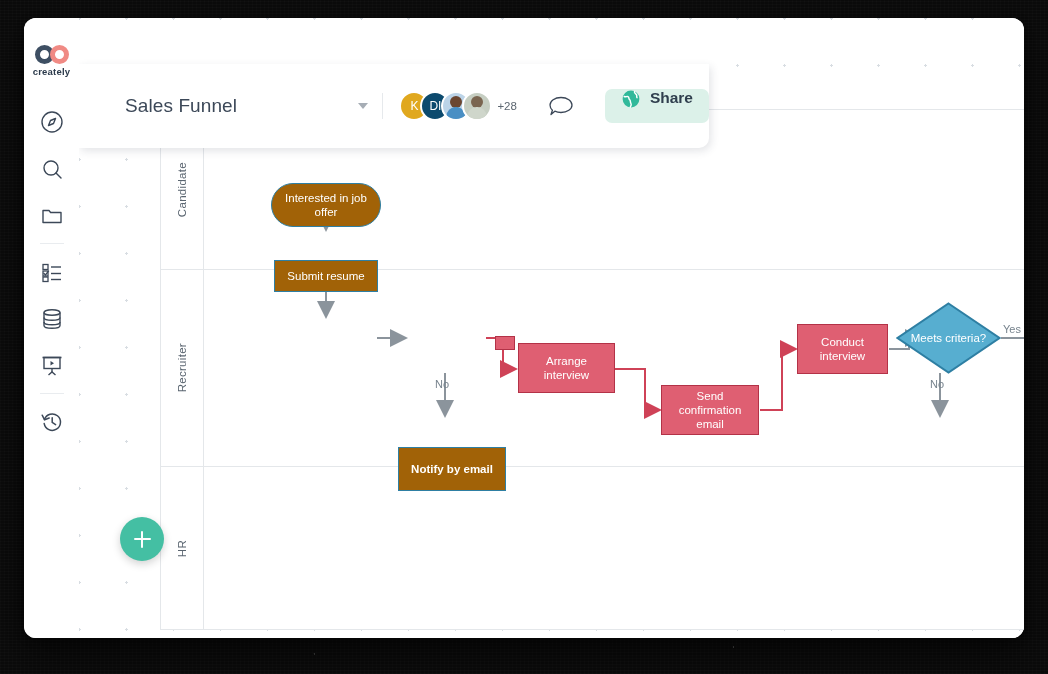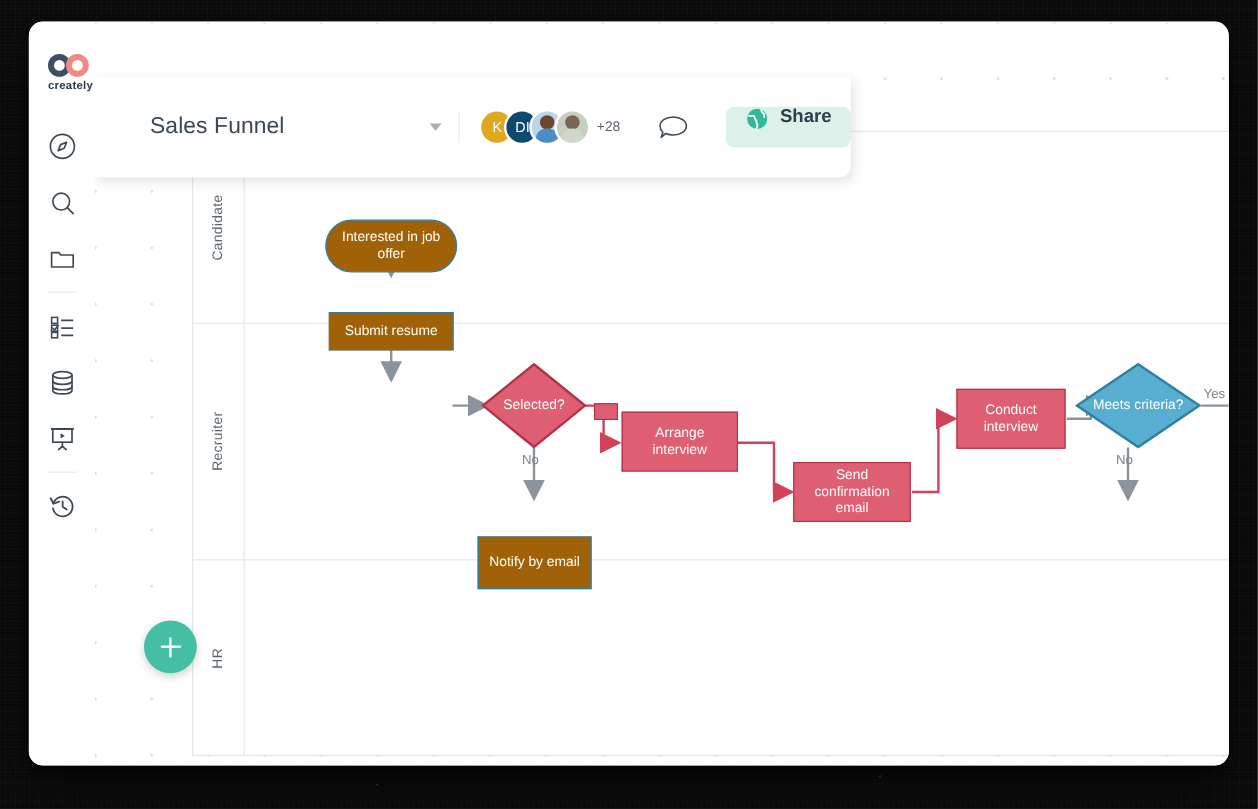--- a/index.html
+++ b/index.html
@@ -34,21 +34,21 @@
   
   .app{
     position:absolute;left:24px;top:18px;width:1000px;height:620px;
     background:#ffffff;border-radius:12px;overflow:hidden;
     box-shadow:0 18px 40px rgba(0,0,0,.55), 0 2px 8px rgba(0,0,0,.4);
   }
 
   
   .rail{position:absolute;left:0;top:0;width:55px;height:620px;background:#fff;z-index:6;}
   .logo{position:absolute;left:0;top:12px;width:55px;height:62px;display:flex;
-        flex-direction:column;align-items:flex-start;justify-content:center;margin-left:16px;}
+        flex-direction:column;align-items:center;justify-content:center;}
   .logo-mark{width:34px;height:18px;position:relative;}
   .logo-mark .ring{position:absolute;top:0;width:19px;height:19px;border-radius:50%;
         box-sizing:border-box;border:5px solid #3e4f63;}
   .logo-mark .ring.r2{left:15px;border-color:#f08a84;}
   .logo-mark .ring.r1{left:0;}
   .logo-text{font-size:9.5px;font-weight:bold;color:#2b3a4b;letter-spacing:.2px;margin-top:3px;}
 
   .rail-icons{position:absolute;top:80px;left:0;width:55px;}
   .rail-item{width:55px;height:47px;display:flex;align-items:center;justify-content:center;cursor:pointer;}
   .rail-sep{width:24px;height:1px;background:#e9ecef;margin:4px auto;}
@@ -189,28 +189,22 @@
 
         <div class="node blue term" style="left:110px;top:41px;width:110px;height:44px;">
           <span>Interested in job offer</span>
         </div>
 
         <div class="node blue" style="left:113px;top:118px;width:104px;height:32px;">
           <span>Submit resume</span>
         </div>
 
 
-        <div class="diamond-wrap" style="left:240px;top:192px;width:88px;height:72px;">
-          <svg class="diamond" viewBox="0 0 88 72" preserveAspectRatio="none">
-            <polygon points="44,1.5 86.5,36 44,70.5 1.5,36" fill="#df5f72" stroke="#b33247" stroke-width="2"></polygon>
-          </svg>
-          <div class="diamond-label">Selected?</div>
-        </div>
-
-        <div class="node blue" style="left:237px;top:305px;width:95px;height:44px;">
+
+        <div class="node blue" style="left:237px;top:305px;width:108px;height:44px;font-weight:bold;">
           <span>Notify by email</span>
         </div>
 
         <div class="node red" style="left:357px;top:233px;width:97px;height:50px;">
           <span>Arrange interview</span>
         </div>
 
         <div class="node red" style="left:500px;top:275px;width:98px;height:50px;">
           <span>Send confirmation email</span>
         </div>

